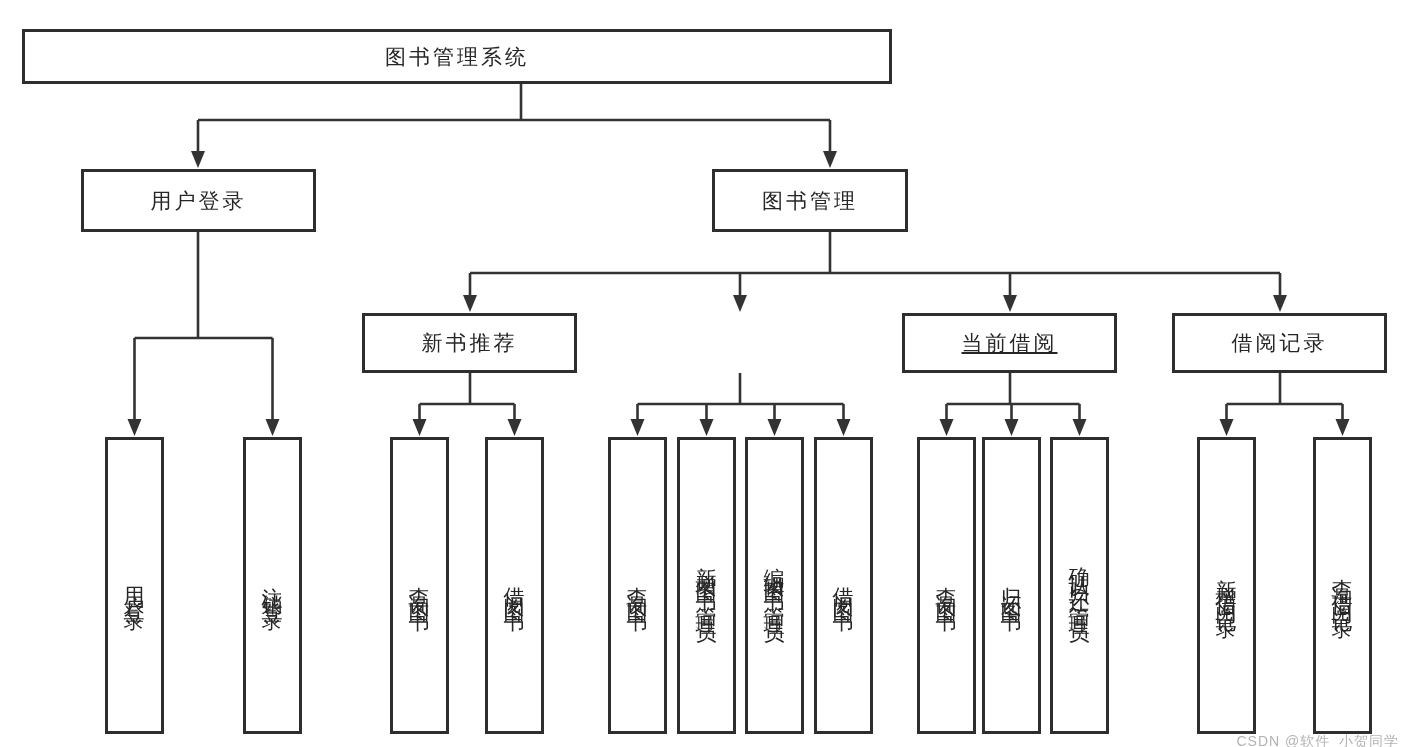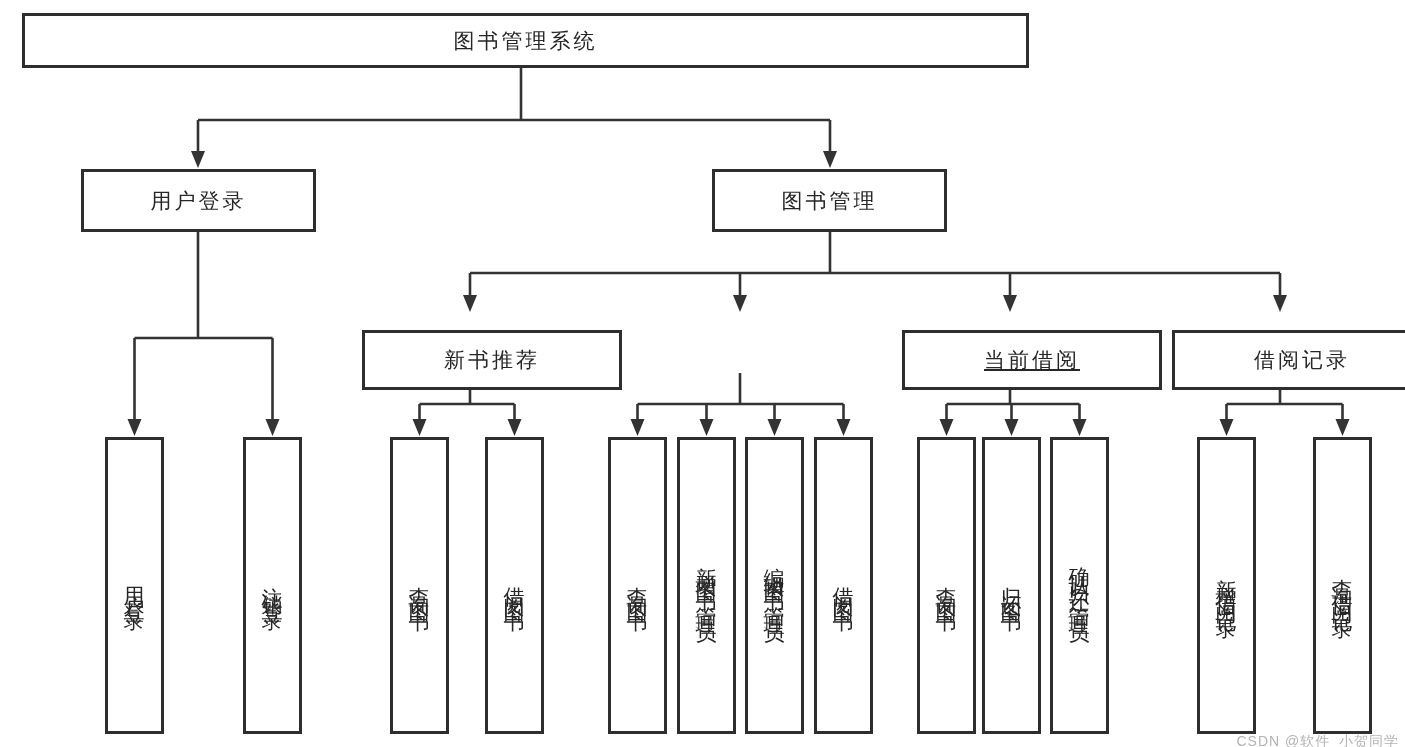--- a/index.html
+++ b/index.html
@@ -44,24 +44,24 @@
   .watermark{
     position:absolute;
     right:6px;top:733px;
     font-size:14px;
     color:var(--watermark-color);
     letter-spacing:1px;
     z-index:5;
     white-space:nowrap;
   }
   
-  #root-box{left:22px;top:13px;width:1007px;height:55px;}
+  #root-box{left:22px;top:29px;width:870px;height:55px;}
   #l2-user-login{left:81px;top:169px;width:235px;height:63px;}
-  #l2-book-mgmt{left:712px;top:169px;width:235px;height:63px;}
-  .l3{top:330px;width:260px;height:60px;}
+  #l2-book-mgmt{left:712px;top:169px;width:196px;height:63px;}
+  .l3{top:313px;width:215px;height:60px;}
   #l3-newrec{left:362px;}
   #l3-borrow{left:632px;}
   #l3-current{left:902px;text-decoration:underline;}
   #l3-records{left:1172px;}
   #lf1{left:105px;}  #lf2{left:243px;}
   #lf3{left:390px;}  #lf4{left:485px;}
   #lf5{left:608px;}  #lf6{left:677px;}
   #lf7{left:745px;}  #lf8{left:814px;}
   #lf9{left:917px;}  #lf10{left:982px;} #lf11{left:1050px;}
   #lf12{left:1197px;} #lf13{left:1313px;}

